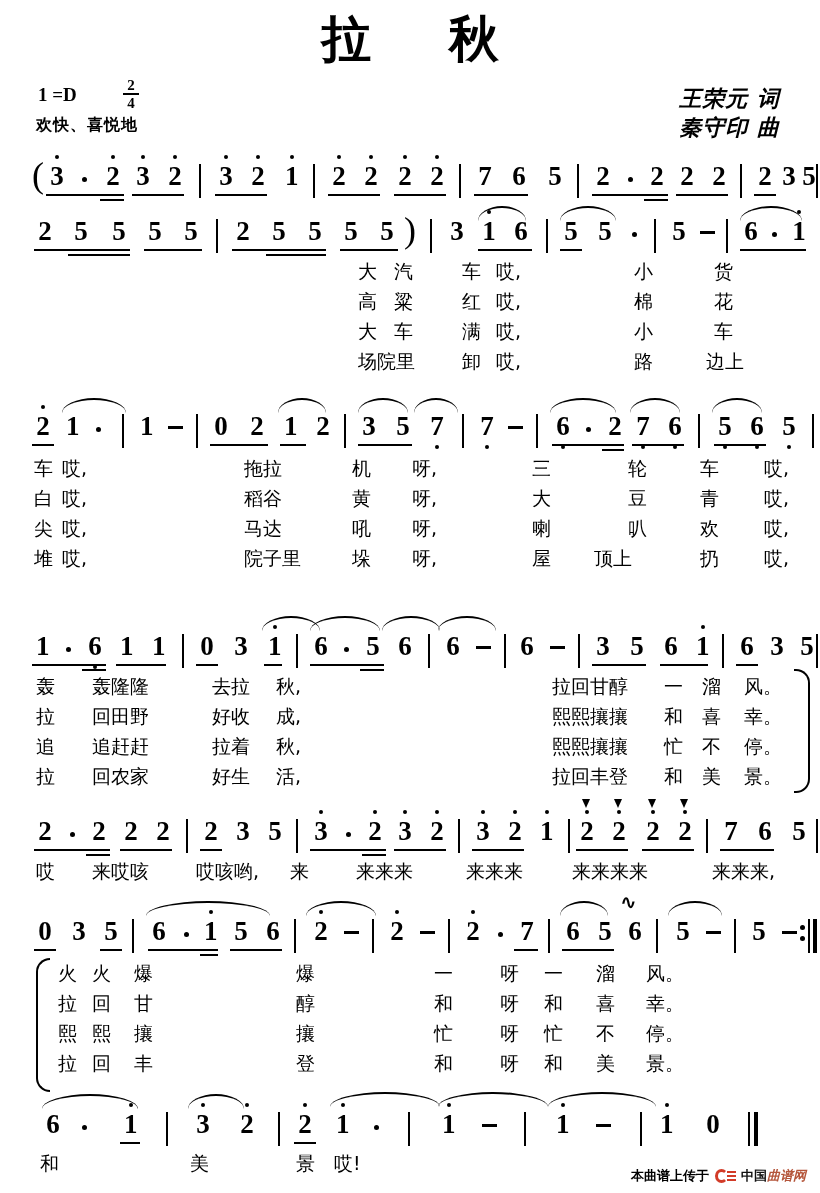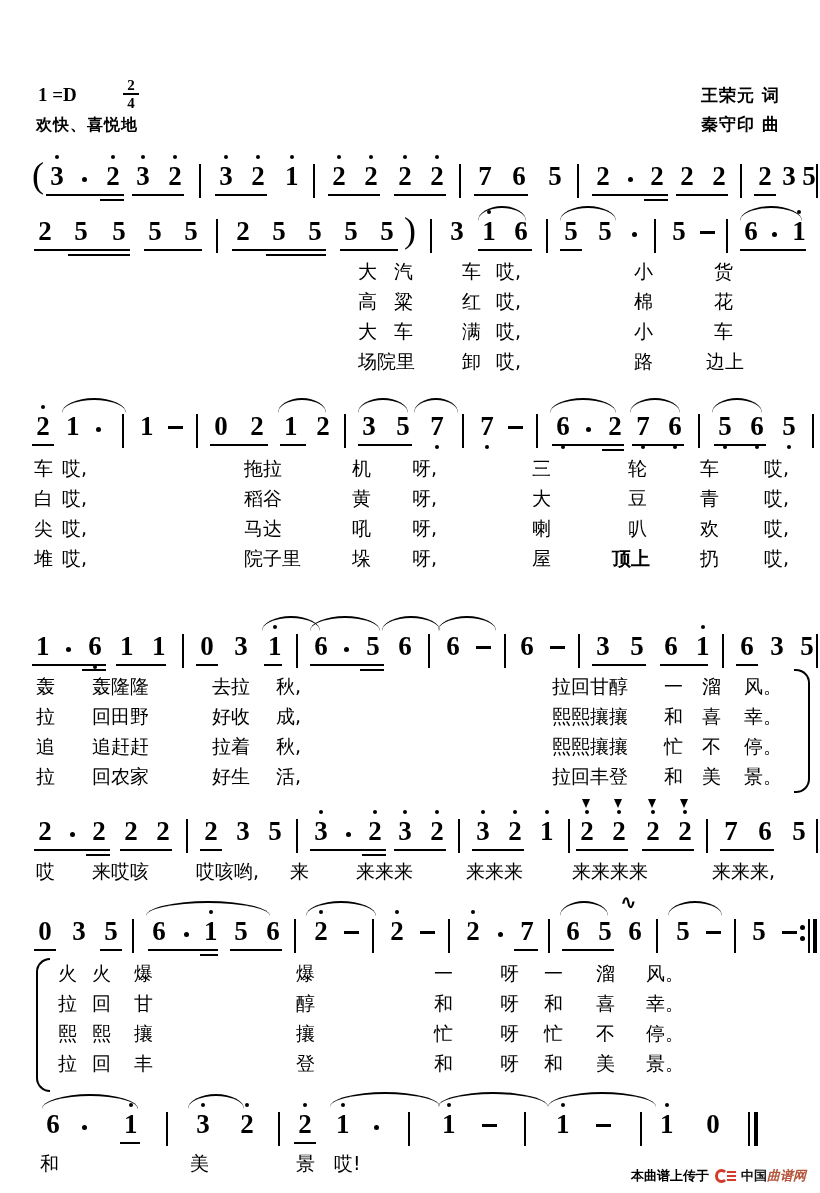--- a/index.html
+++ b/index.html
@@ -25,21 +25,21 @@
   .keysig{position:absolute;left:38px;top:84px;font-size:19px;font-weight:bold;
           font-family:"Liberation Serif",serif;}
   .meter{position:absolute;left:120px;top:78px;width:22px;text-align:center;
          font-family:"Liberation Serif",serif;font-weight:bold;font-size:15px;line-height:14px;}
   .meter .num{display:block;}
   .meter .bar{display:block;border-top:2px solid #000;width:16px;margin:1px auto;}
   .meter .den{display:block;}
   .tempo{position:absolute;left:36px;top:115px;font-size:16px;font-weight:bold;
          font-family:"DejaVu Sans",sans-serif;letter-spacing:1px;}
   .credit{position:absolute;right:40px;font-family:"DejaVu Sans",sans-serif;
-          font-weight:bold;font-size:17px;letter-spacing:1px;white-space:nowrap;}
+          font-weight:bold;font-size:22px;letter-spacing:1px;white-space:nowrap;font-style:italic;}
   .credit.l1{top:84px;}
   .credit.l2{top:113px;}
 
   
   .system{position:absolute;left:0;width:820px;}
   .noteline{position:relative;height:56px;}
 
   .tok{
     position:absolute;bottom:16px;
     font-family:"Liberation Serif", serif;
@@ -102,20 +102,21 @@
   .wm-lines{position:absolute;left:12px;top:2px;}
   .wm-lines b{display:block;width:9px;height:2px;background:#d23b28;margin-bottom:2px;}
   .wm-cn{color:#111;}
   .wm-qpw{color:#b4553a;font-style:italic;}
 </style>
 </head>
 <body>
 
 <div class="sheet">
 
+  <div class="title">拉    秋</div>
 
   <div class="keysig">1 =D</div>
   <div class="meter">
     <span class="num">2</span>
     <span class="bar"></span>
     <span class="den">4</span>
   </div>
   <div class="tempo">欢快、喜悦地</div>
   <div class="credit l1">王荣元  词</div>
   <div class="credit l2">秦守印  曲</div>
@@ -370,21 +371,21 @@
       <span class="ly" style="left:700px;">欢</span>
       <span class="ly" style="left:764px;">哎,</span>
     </div>
     <div class="lyricline">
       <span class="ly" style="left:34px;">堆</span>
       <span class="ly" style="left:62px;">哎,</span>
       <span class="ly" style="left:244px;">院子里</span>
       <span class="ly" style="left:352px;">垛</span>
       <span class="ly" style="left:412px;">呀,</span>
       <span class="ly" style="left:532px;">屋</span>
-      <span class="ly" style="left:612px;font-weight:bold;">顶上</span>
+      <span class="ly" style="left:594px;">顶上</span>
       <span class="ly" style="left:700px;">扔</span>
       <span class="ly" style="left:764px;">哎,</span>
     </div>
   </div>
 
   <div class="system" style="top:620px;">
     <div class="noteline">
       <span class="tok" style="left:36px;width:12px;"><span class="num">1</span></span>
       <span class="dotd" style="left:66px;"></span>
       <span class="tok" style="left:86px;width:18px;"><span class="num dn">6</span></span>

